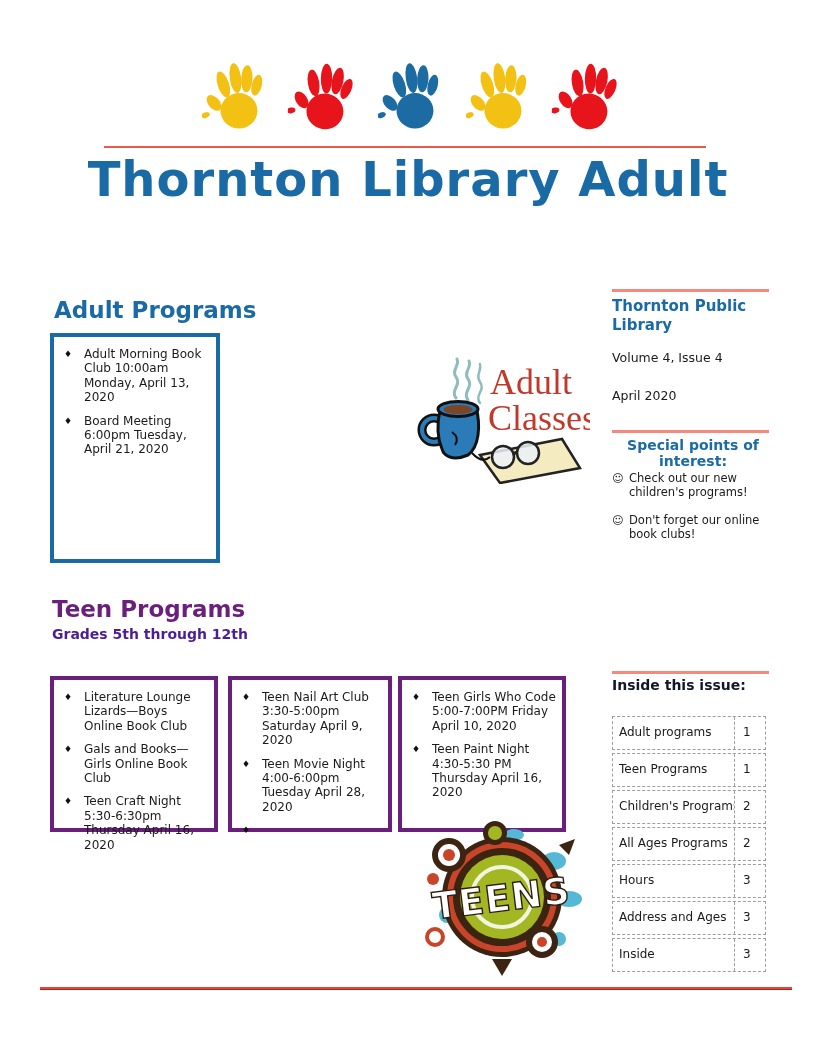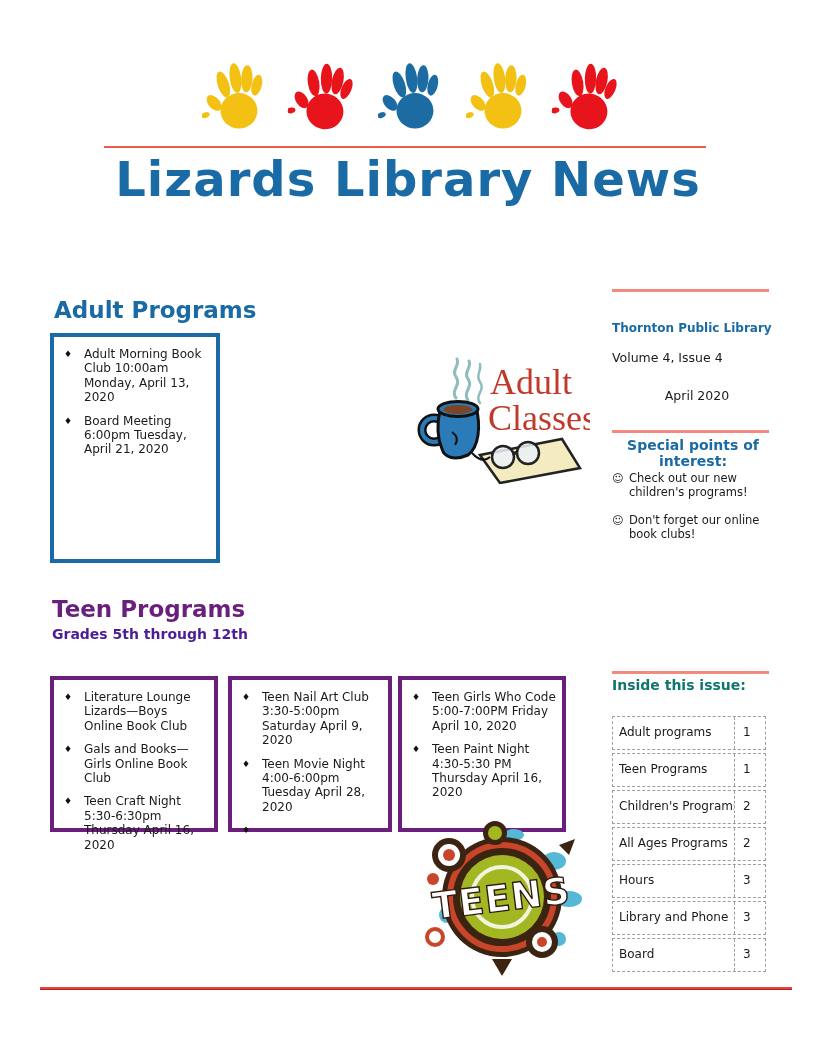--- a/index.html
+++ b/index.html
@@ -32,42 +32,42 @@
   .bullet-item { display:flex; margin-bottom:9px; font-size:12px; line-height:1.2; }
   .bullet-diamond { flex:0 0 20px; font-size:9px; padding-top:2px; color:#111; }
 
   
   .adult-clipart { left:410px; top:354px; width:180px; height:130px; }
 
   
   .sidebar-rule { left:612px; width:157px; height:3px; background:#f4897d; }
   .rule-top { top:289px; } .rule-mid { top:430px; } .rule-toc { top:671px; }
   .library-name { left:612px; top:297px; width:160px;
-    font-size:12px; font-weight:700; color:#1a6ba5; line-height:1.25;margin-top:24px; }
+    font-size:15px; font-weight:700; color:#1a6ba5; line-height:1.25; }
   .issue-volume { left:612px; top:350px; width:170px; font-size:12.5px; }
-  .issue-date { left:612px; top:388px; width:170px; font-size:12.5px;text-align:center; }
+  .issue-date { left:612px; top:388px; width:170px; font-size:12.5px; }
   .special-heading { left:612px; top:437px; width:162px;
     font-size:14px; font-weight:700; color:#1a6ba5; line-height:1.15;text-align:center; }
   .special-list { left:612px; top:471px; width:166px; }
   .special-item { display:flex; margin-bottom:13px; font-size:11.5px; line-height:1.25; }
   .smiley { flex:0 0 17px; font-size:11px; padding-top:1px; color:#222; }
 
   
   .teen-heading { left:52px; top:596px; color:#6b1f7c; }
   .teen-subheading { left:52px; top:626px; font-size:14px; font-weight:700; color:#4c1d95; }
   .teen-box { border:4px solid #6b1f7c; top:676px; height:156px; }
   .teen-box-1 { left:50px;  width:168px; }
   .teen-box-2 { left:228px; width:164px; }
   .teen-box-3 { left:398px; width:168px; }
 
   
   .teens-clipart { left:417px; top:817px; width:170px; height:160px; z-index:5; }
 
   
-  .toc-heading { left:612px; top:677px; font-size:14px; font-weight:700; color:#0f766e; }
+  .toc-heading { left:612px; top:677px; font-size:14px; font-weight:700; color:#0f172a; }
   .toc-table { left:612px; top:716px; width:154px; }
   .toc-row { display:flex; height:34px; margin-bottom:3px;
     border:1px dashed #9e9e9e; font-size:12px; }
   .toc-label { flex:1; padding:8px 2px 0 6px; white-space:nowrap; overflow:hidden; }
   .toc-page { flex:0 0 31px; border-left:1px dashed #9e9e9e; padding:8px 0 0 8px; }
 
   .bottom-rule { left:40px; top:987px; width:752px; height:3px;
     background:linear-gradient(#f04136 0 66%, #a5281f 66% 100%); }
 </style>
 </head>
@@ -98,21 +98,21 @@
       <use href="#handprint" fill="currentColor"></use>
     </svg>
   <svg class="hand" viewBox="0 0 90 100" style="color: rgb(242, 193, 20);">
       <use href="#handprint" fill="currentColor"></use>
     </svg>
   <svg class="hand tilt" viewBox="0 0 90 100" style="color: rgb(232, 20, 28);">
       <use href="#handprint" fill="currentColor"></use>
     </svg>
 </div>
 <div class="abs rule-thin masthead-rule"></div>
-<h1 class="abs page-title">Lizards Library News</h1>
+<h1 class="abs page-title">Thornton Library Adult</h1>
 
 <h2 class="abs section-heading adult-heading">Adult Programs</h2>
 <div class="abs event-box adult-box">
   <div class="bullet-item">
     <span class="bullet-diamond">♦</span>
     <span>Adult Morning Book Club 10:00am Monday, April 13, 2020</span>
   </div>
   <div class="bullet-item">
     <span class="bullet-diamond">♦</span>
     <span>Board Meeting 6:00pm Tuesday, April 21, 2020</span>
@@ -240,22 +240,22 @@
   </div>
   <div class="toc-row">
     <span class="toc-label">All Ages Programs</span>
     <span class="toc-page">2</span>
   </div>
   <div class="toc-row">
     <span class="toc-label">Hours</span>
     <span class="toc-page">3</span>
   </div>
   <div class="toc-row">
-    <span class="toc-label">Library and Phone</span>
+    <span class="toc-label">Address and Ages</span>
     <span class="toc-page">3</span>
   </div>
   <div class="toc-row">
-    <span class="toc-label">Board</span>
+    <span class="toc-label">Inside</span>
     <span class="toc-page">3</span>
   </div>
 </div>
 
 <div class="abs bottom-rule"></div>
 
 </body></html>

